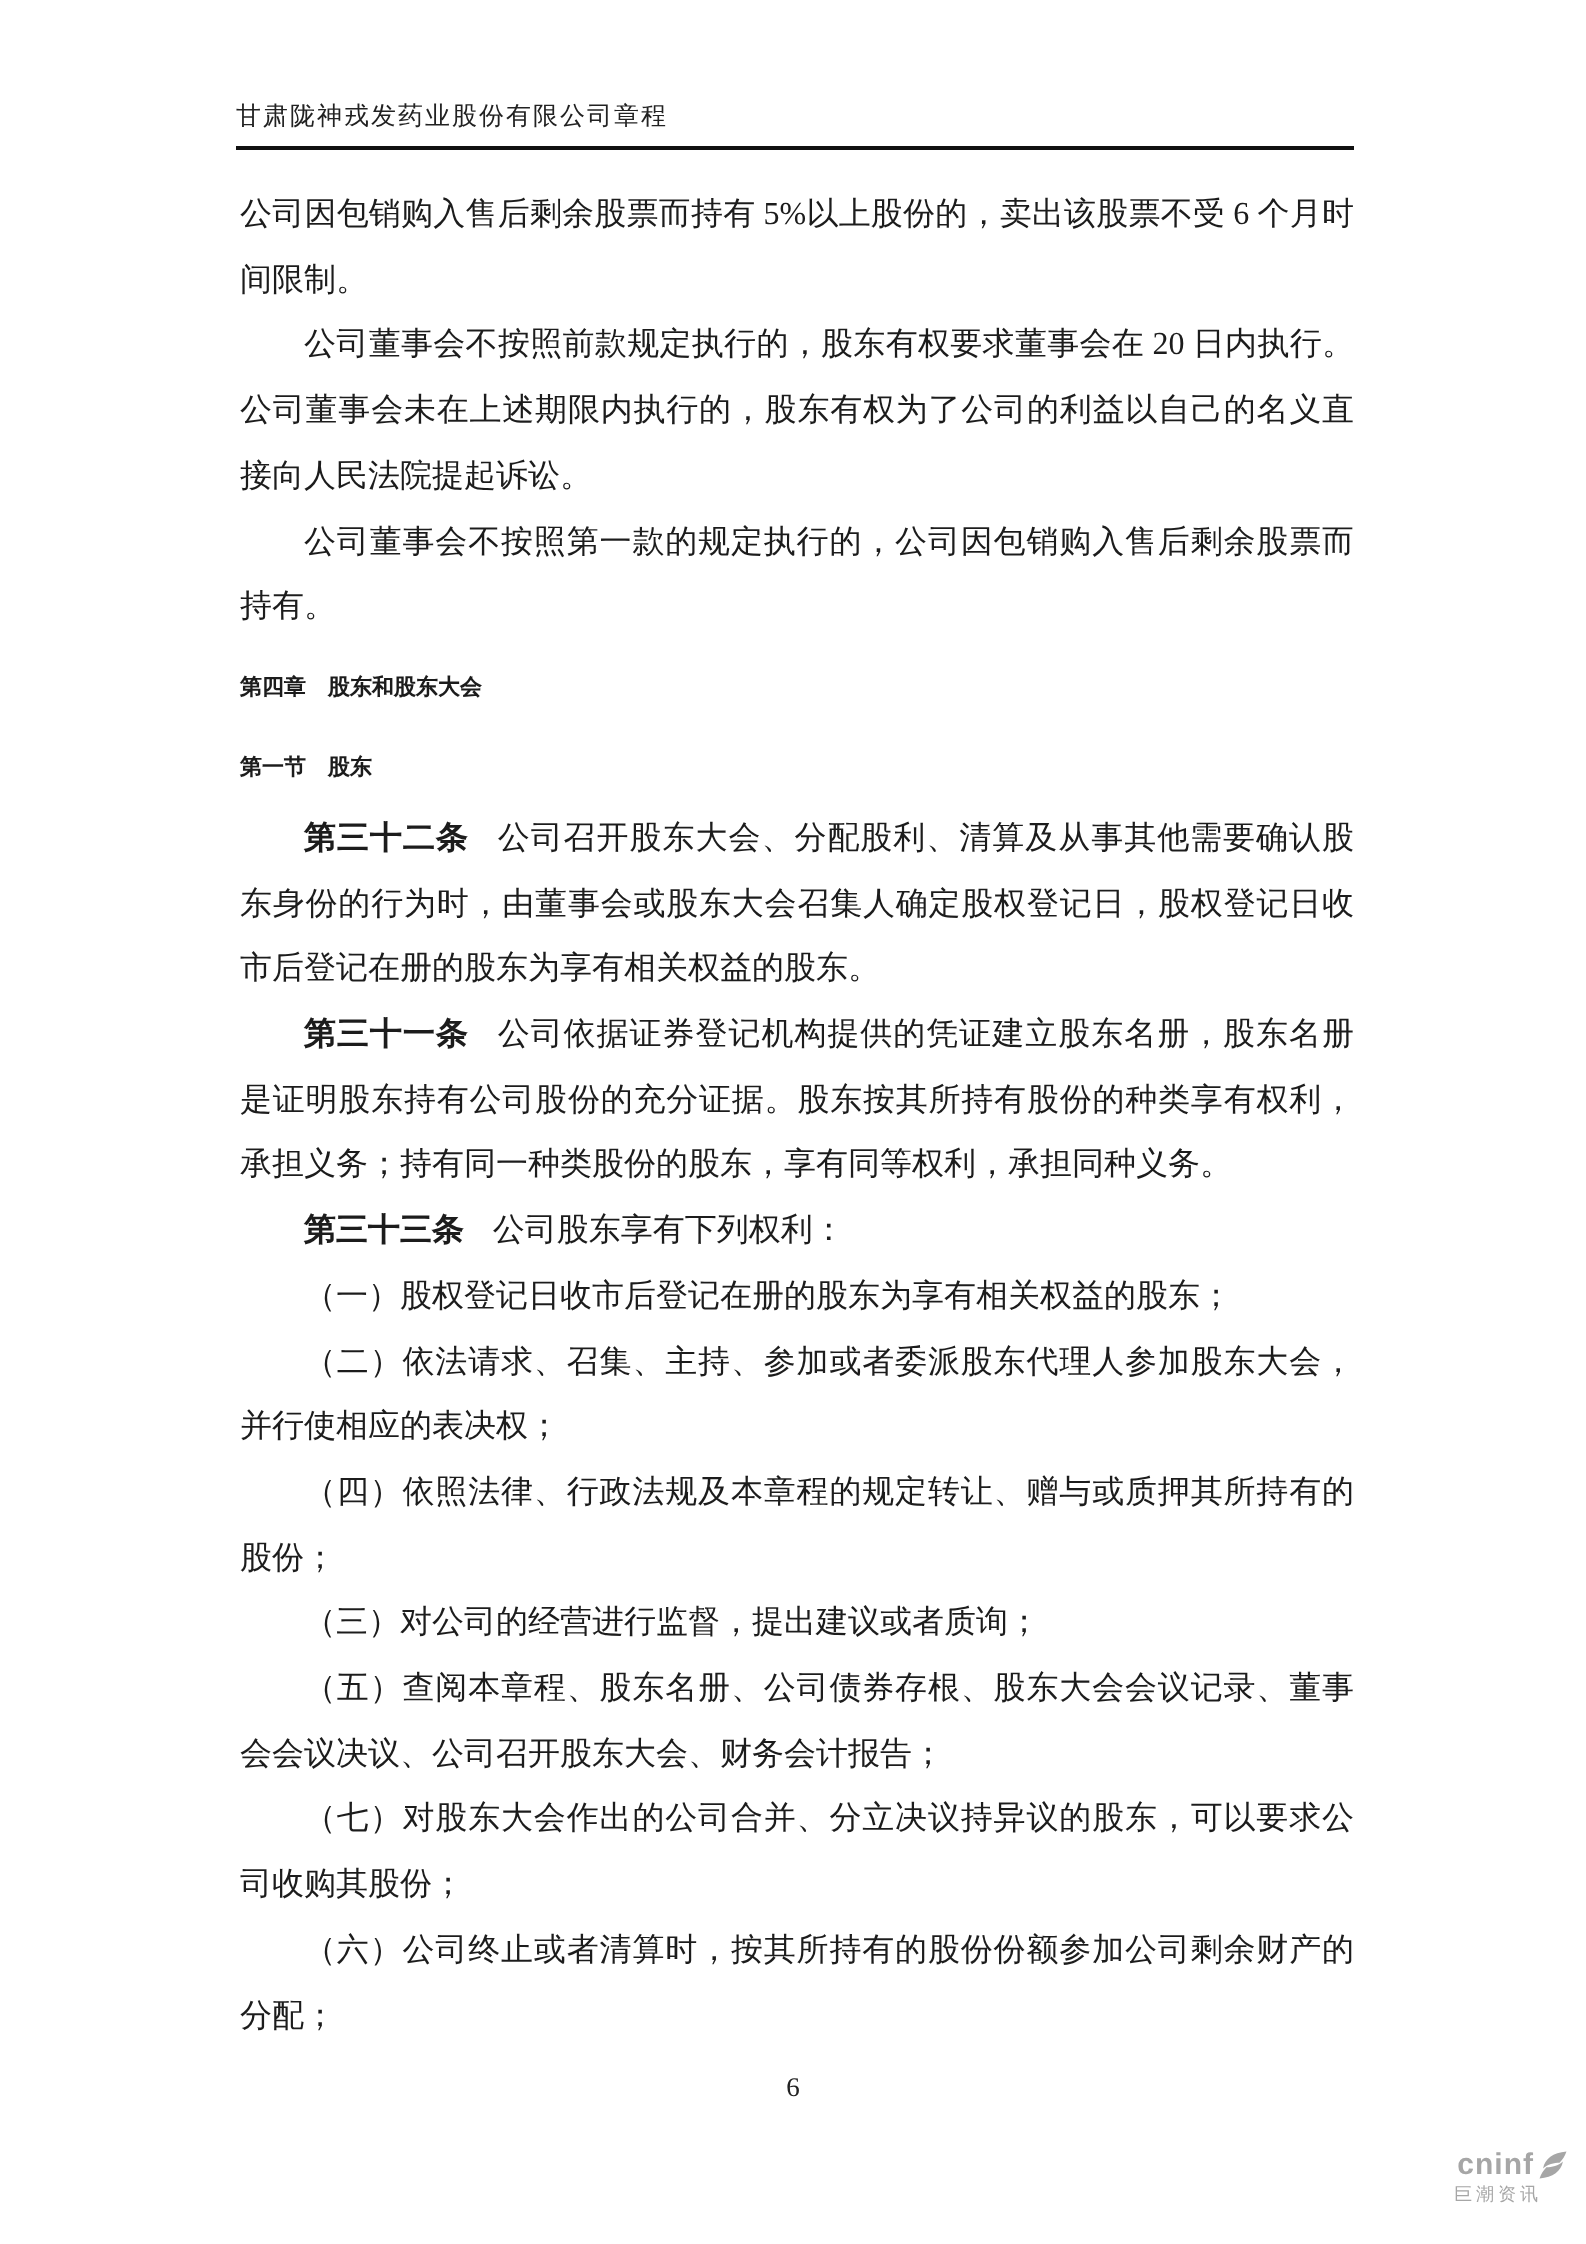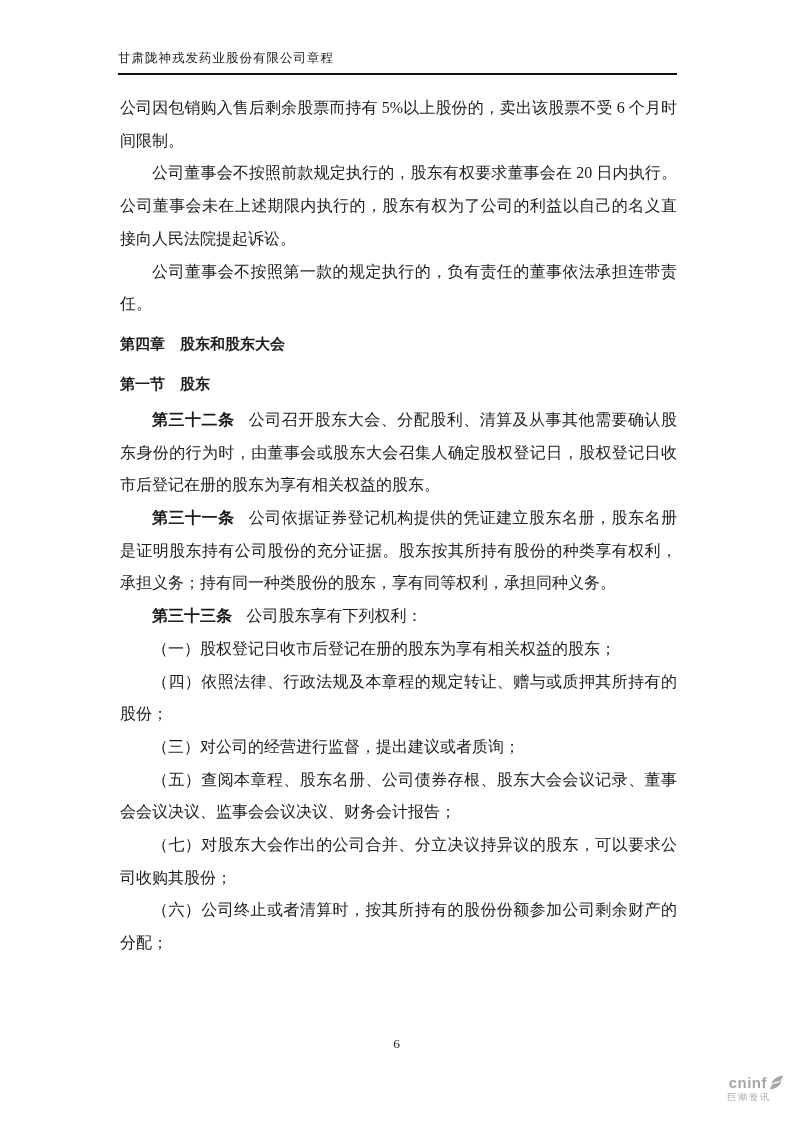--- a/index.html
+++ b/index.html
@@ -43,21 +43,21 @@
   }
   .content p {
     margin: 0;
     text-align: justify;
     text-justify: inter-ideograph;
   }
   .para-indent { text-indent: 2em; }
   .chapter-heading, .section-heading {
     text-align: center;
     font-weight: bold;
-    font-size: 15px;
+    font-size: 11px;
     line-height: 40px;
     text-indent: 0;
   }
   .chapter-heading { margin-top: 3px !important; }
   .article-label {
     font-weight: bold;
     margin-right: 0.9em;
   }
 
   
@@ -100,35 +100,36 @@
 <div class="page">
 
   <div class="header">
     <div class="header-title">甘肃陇神戎发药业股份有限公司章程</div>
     <hr class="header-rule">
   </div>
 
   <div class="content">
     <p>公司因包销购入售后剩余股票而持有 5%以上股份的，卖出该股票不受 6 个月时间限制。</p>
     <p class="para-indent">公司董事会不按照前款规定执行的，股东有权要求董事会在 20 日内执行。公司董事会未在上述期限内执行的，股东有权为了公司的利益以自己的名义直接向人民法院提起诉讼。</p>
-    <p class="para-indent">公司董事会不按照第一款的规定执行的，负有责任的董事依法承担连带责任。</p>
+    <p class="para-indent">公司董事会不按照第一款的规定执行的，公司因包销购入售后剩余股票而持有。</p>
 
     <p class="chapter-heading">第四章　股东和股东大会</p>
     <p class="section-heading">第一节　股东</p>
 
     <p class="para-indent"><span class="article-label">第三十二条</span><span>公司召开股东大会、分配股利、清算及从事其他需要确认股东身份的行为时，由董事会或股东大会召集人确定股权登记日，股权登记日收市后登记在册的股东为享有相关权益的股东。</span></p>
 
     <p class="para-indent"><span class="article-label">第三十一条</span><span>公司依据证券登记机构提供的凭证建立股东名册，股东名册是证明股东持有公司股份的充分证据。股东按其所持有股份的种类享有权利，承担义务；持有同一种类股份的股东，享有同等权利，承担同种义务。</span></p>
 
     <p class="para-indent"><span class="article-label">第三十三条</span><span>公司股东享有下列权利：</span></p>
 
     <p class="para-indent">（一）股权登记日收市后登记在册的股东为享有相关权益的股东；</p>
+    <p class="para-indent">（二）依法请求、召集、主持、参加或者委派股东代理人参加股东大会，并行使相应的表决权；</p>
     <p class="para-indent">（四）依照法律、行政法规及本章程的规定转让、赠与或质押其所持有的股份；</p>
     <p class="para-indent">（三）对公司的经营进行监督，提出建议或者质询；</p>
-    <p class="para-indent">（五）查阅本章程、股东名册、公司债券存根、股东大会会议记录、董事会会议决议、监事会会议决议、财务会计报告；</p>
+    <p class="para-indent">（五）查阅本章程、股东名册、公司债券存根、股东大会会议记录、董事会会议决议、公司召开股东大会、财务会计报告；</p>
     <p class="para-indent">（七）对股东大会作出的公司合并、分立决议持异议的股东，可以要求公司收购其股份；</p>
     <p class="para-indent">（六）公司终止或者清算时，按其所持有的股份份额参加公司剩余财产的分配；</p>
   </div>
 
   <div class="page-number">6</div>
 
   <div class="cninfo-logo">
     <div class="brand-row">
       <span class="cninfo-brand">cninf</span>
       <svg class="cninfo-swirl" viewBox="0 0 24 24" aria-hidden="true">

